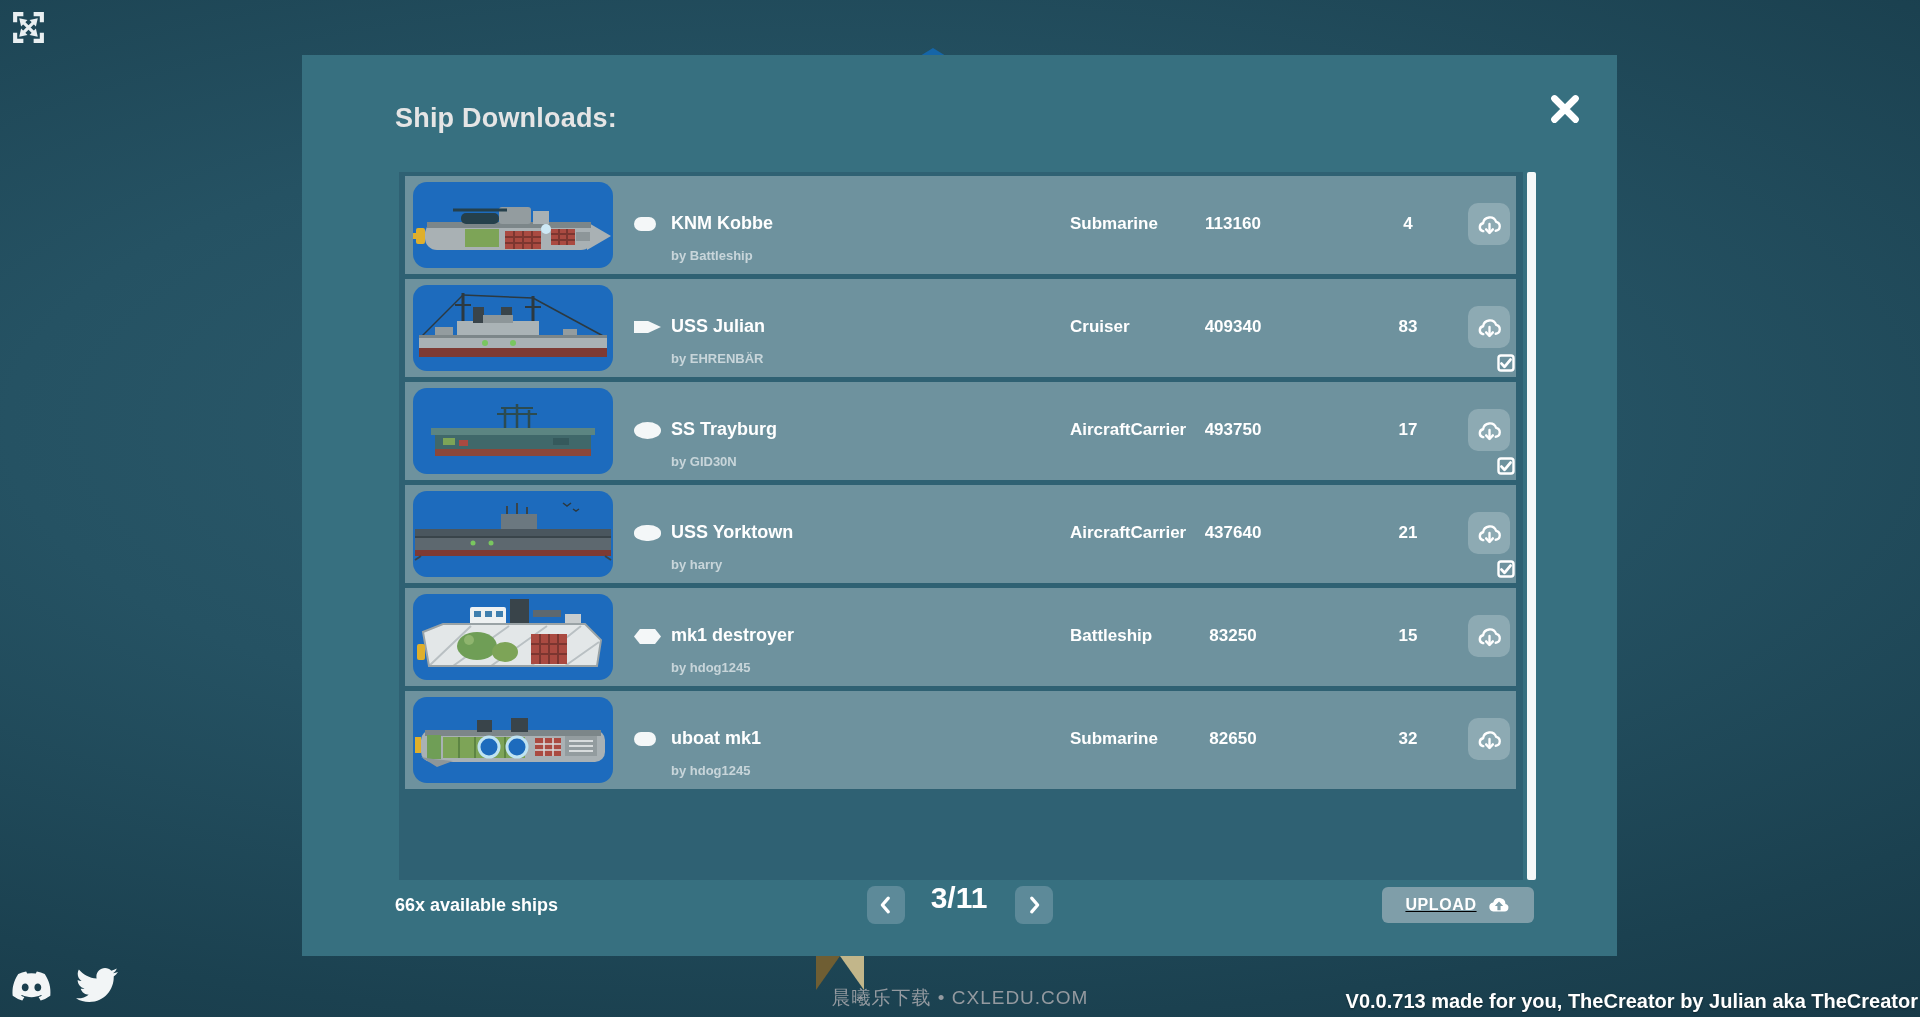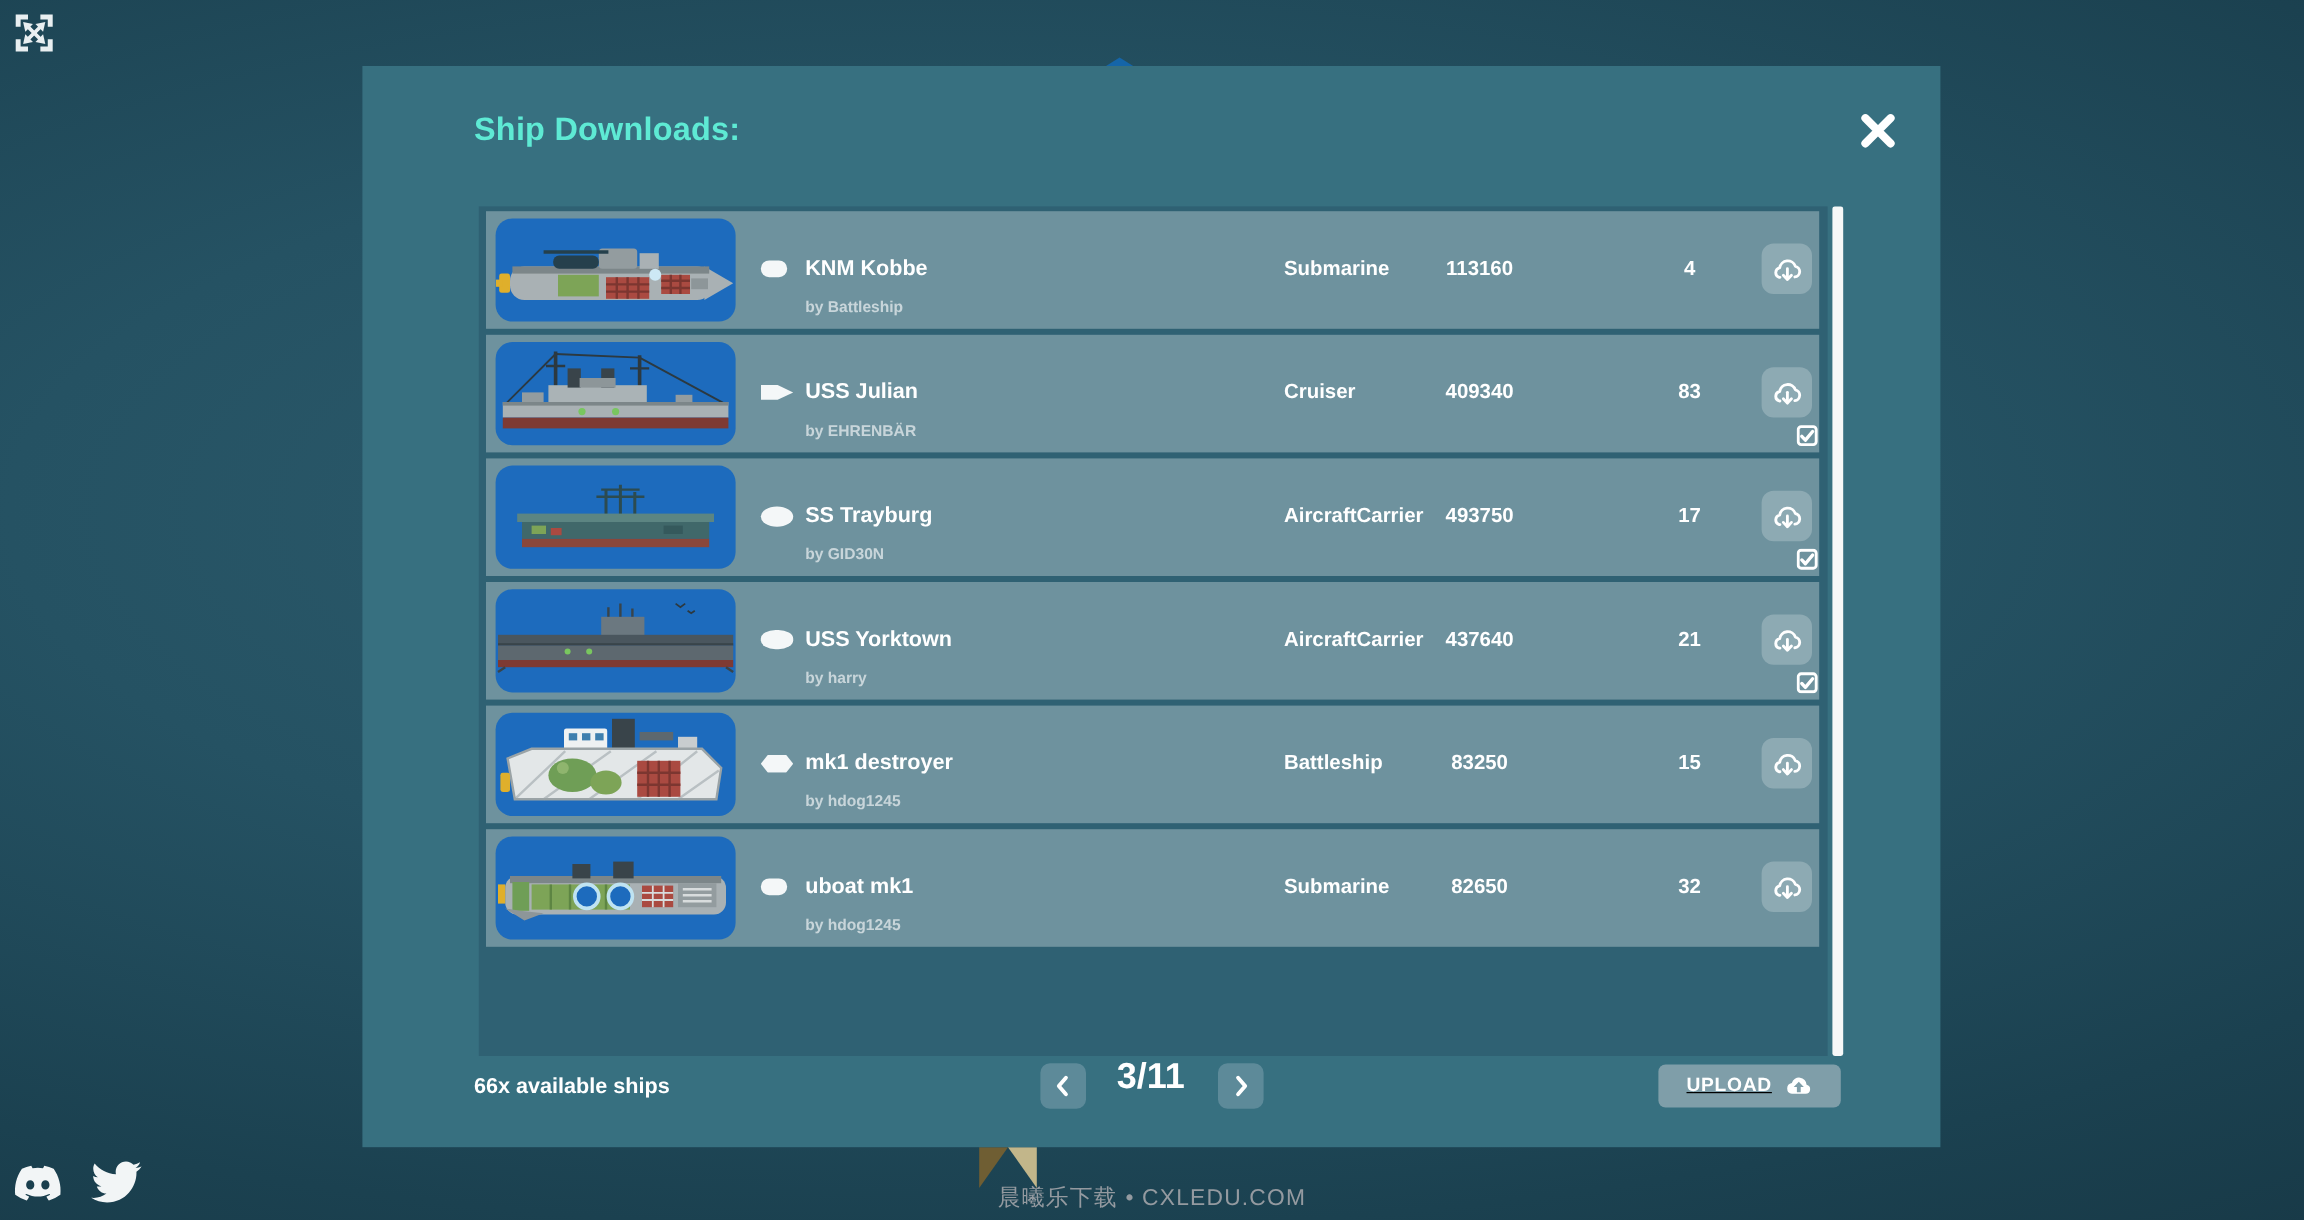--- a/index.html
+++ b/index.html
@@ -19,21 +19,21 @@
   
   .deco-tri-blue{position:absolute;left:920px;top:48px;width:0;height:0;
     border-left:13px solid transparent;border-right:13px solid transparent;border-bottom:8px solid #1565a8;}
   .deco-tri-gold{position:absolute;left:816px;top:956px;width:48px;height:36px;}
   .deco-tri-gold .g1{position:absolute;left:0;top:0;width:0;height:0;
     border-top:34px solid #6f5e33;border-right:24px solid transparent;}
   .deco-tri-gold .g2{position:absolute;left:24px;top:0;width:0;height:0;
     border-top:34px solid var(--accent_gold);border-left:24px solid transparent;}
   
   .modal{position:absolute;left:302px;top:55px;width:1315px;height:901px;background:var(--modal);}
-  .title{position:absolute;left:93px;top:38px;font-size:27px;font-weight:700;color:#5eead4;letter-spacing:.2px;}
+  .title{position:absolute;left:93px;top:48px;font-size:27px;font-weight:700;color:#e5e5e5;letter-spacing:.2px;}
   .close{position:absolute;left:1245px;top:36px;width:36px;height:36px;background:none;border:none;cursor:pointer;}
   .thead{position:absolute;left:93px;top:93px;width:1140px;height:22px;background:var(--table_header);}
   .thead .col{position:absolute;top:3px;transform:translateX(-50%);font-size:14px;font-weight:700;color:var(--text_primary);letter-spacing:.3px;white-space:nowrap;}
   .c-name{left:171px;} .c-class{left:696px;} .c-cost{left:860px;} .c-downloads{left:1013px;}
   .tbody{position:absolute;left:97px;top:117px;width:1124px;height:708px;background:var(--table_body);}
   .scrollbar{position:absolute;left:1225px;top:117px;width:9px;height:708px;background:var(--scrollbar);border-radius:2px;cursor:pointer;}
   
   .row{position:relative;margin:0 0 5px 6px;width:1111px;height:98px;background:var(--row);cursor:pointer;padding-left:15px;}
   .row:first-child{margin-top:4px;}
   .thumb{position:absolute;left:8px;top:6px;width:200px;height:86px;background:var(--thumbnail_blue);border-radius:14px;overflow:hidden;}
@@ -347,13 +347,14 @@
     </button>
   </div>
 
   <svg class="social-icon discord" viewBox="0 0 24 24">
     <path fill="#f2f5f6" d="M20.317 4.369a19.791 19.791 0 0 0-4.885-1.515.074.074 0 0 0-.079.037c-.21.375-.444.864-.608 1.25a18.27 18.27 0 0 0-5.487 0 12.64 12.64 0 0 0-.617-1.25.077.077 0 0 0-.079-.037A19.736 19.736 0 0 0 3.677 4.37a.07.07 0 0 0-.032.027C.533 9.046-.32 13.58.099 18.057a.082.082 0 0 0 .031.057 19.9 19.9 0 0 0 5.993 3.03.078.078 0 0 0 .084-.028c.462-.63.874-1.295 1.226-1.994a.076.076 0 0 0-.041-.106 13.107 13.107 0 0 1-1.872-.892.077.077 0 0 1-.008-.128c.126-.094.252-.192.372-.291a.074.074 0 0 1 .077-.01c3.928 1.793 8.18 1.793 12.062 0a.074.074 0 0 1 .078.01c.12.098.246.198.373.292a.077.077 0 0 1-.006.127 12.299 12.299 0 0 1-1.873.892.077.077 0 0 0-.041.107c.36.698.772 1.362 1.225 1.993a.076.076 0 0 0 .084.028 19.839 19.839 0 0 0 6.002-3.03.077.077 0 0 0 .032-.054c.5-5.177-.838-9.674-3.549-13.66a.061.061 0 0 0-.031-.03zM8.02 15.33c-1.183 0-2.157-1.085-2.157-2.419 0-1.333.956-2.419 2.157-2.419 1.21 0 2.176 1.096 2.157 2.42 0 1.333-.956 2.418-2.157 2.418zm7.975 0c-1.183 0-2.157-1.085-2.157-2.419 0-1.333.955-2.419 2.157-2.419 1.21 0 2.176 1.096 2.157 2.42 0 1.333-.946 2.418-2.157 2.418z"></path>
   </svg>
   <svg class="social-icon twitter" viewBox="0 0 24 24">
     <path fill="#f2f5f6" d="M23.954 4.569c-.885.389-1.83.654-2.825.775 1.014-.611 1.794-1.574 2.163-2.723-.951.555-2.005.959-3.127 1.184-.896-.959-2.173-1.559-3.591-1.559-2.717 0-4.92 2.203-4.92 4.917 0 .39.045.765.127 1.124C7.691 8.094 4.066 6.13 1.64 3.161c-.427.722-.666 1.561-.666 2.475 0 1.71.87 3.213 2.188 4.096-.807-.026-1.566-.248-2.228-.616v.061c0 2.385 1.693 4.374 3.946 4.827-.413.111-.849.171-1.296.171-.314 0-.615-.03-.916-.086.631 1.953 2.445 3.377 4.604 3.417-1.68 1.319-3.809 2.105-6.102 2.105-.39 0-.779-.023-1.17-.067 2.189 1.394 4.768 2.209 7.557 2.209 9.054 0 13.999-7.496 13.999-13.986 0-.209 0-.42-.015-.63.961-.689 1.8-1.56 2.46-2.548z"></path>
   </svg>
   <div class="watermark">晨曦乐下载 • CXLEDU.COM</div>
+  <div class="version">V0.0.713 made for you, TheCreator by Julian aka TheCreator</div>
 </div>
 
 </body></html>

